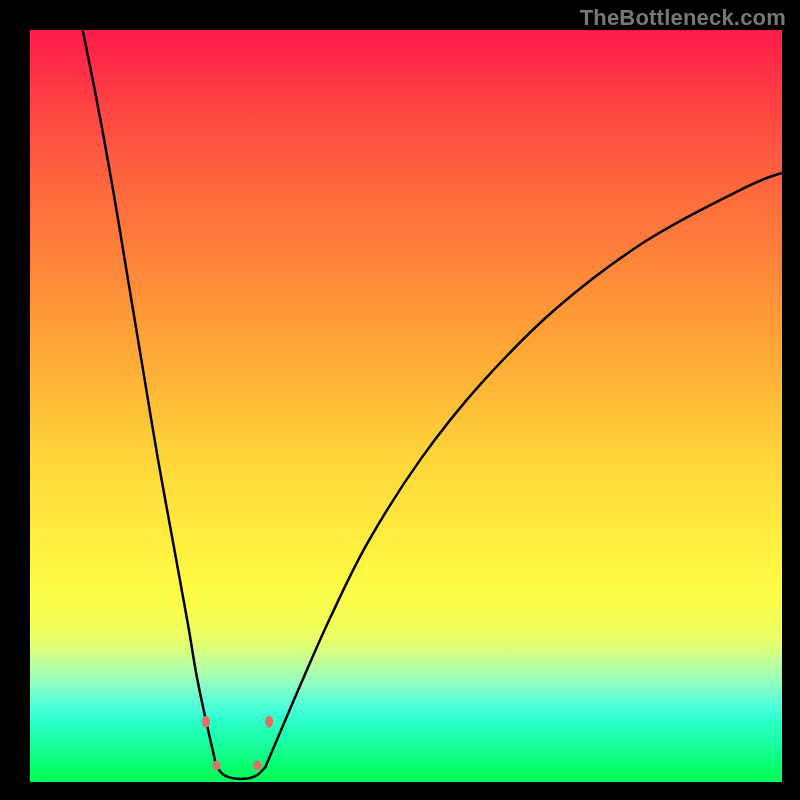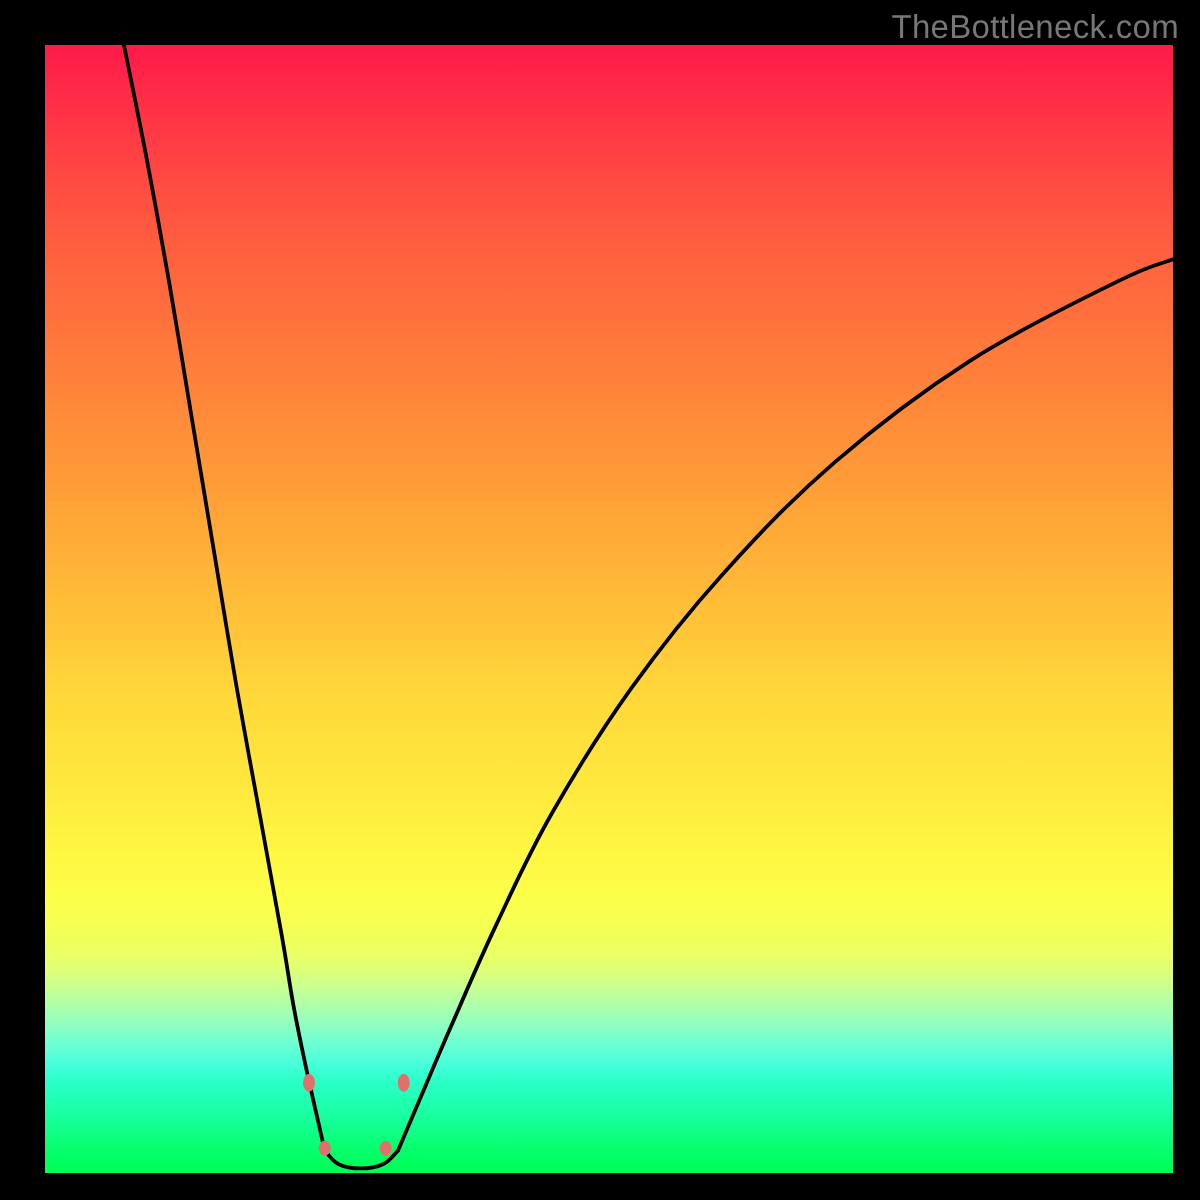--- a/index.html
+++ b/index.html
@@ -48,21 +48,21 @@
       #12ff8e 96%,
       #06ff6a 98%,
       #00ff55 100%);
   }
   .watermark {
     position: absolute;
     top: 5px;
     right: 14px;
     color: #777;
     font-size: 22px;
-    font-weight: 400;
+    font-weight: 700;
     letter-spacing: 0.2px;
   }
   svg.curves {
     position: absolute;
     inset: 0;
     width: 100%;
     height: 100%;
   }
   .curve {
     fill: none;

